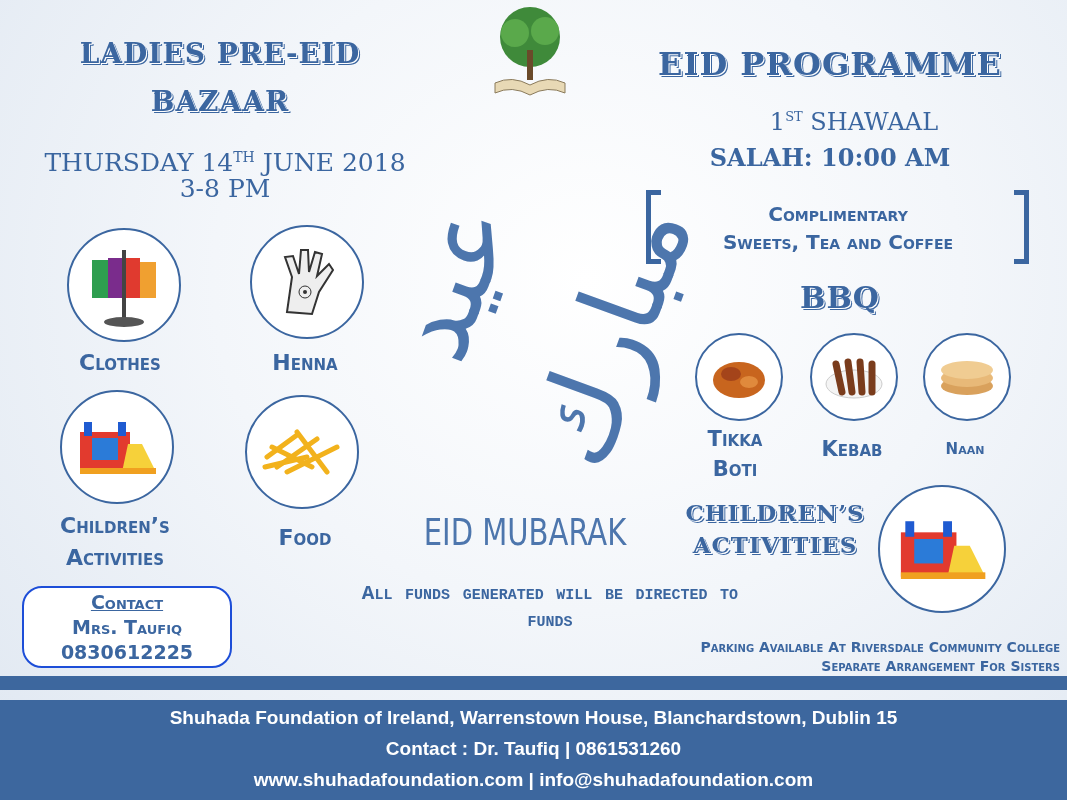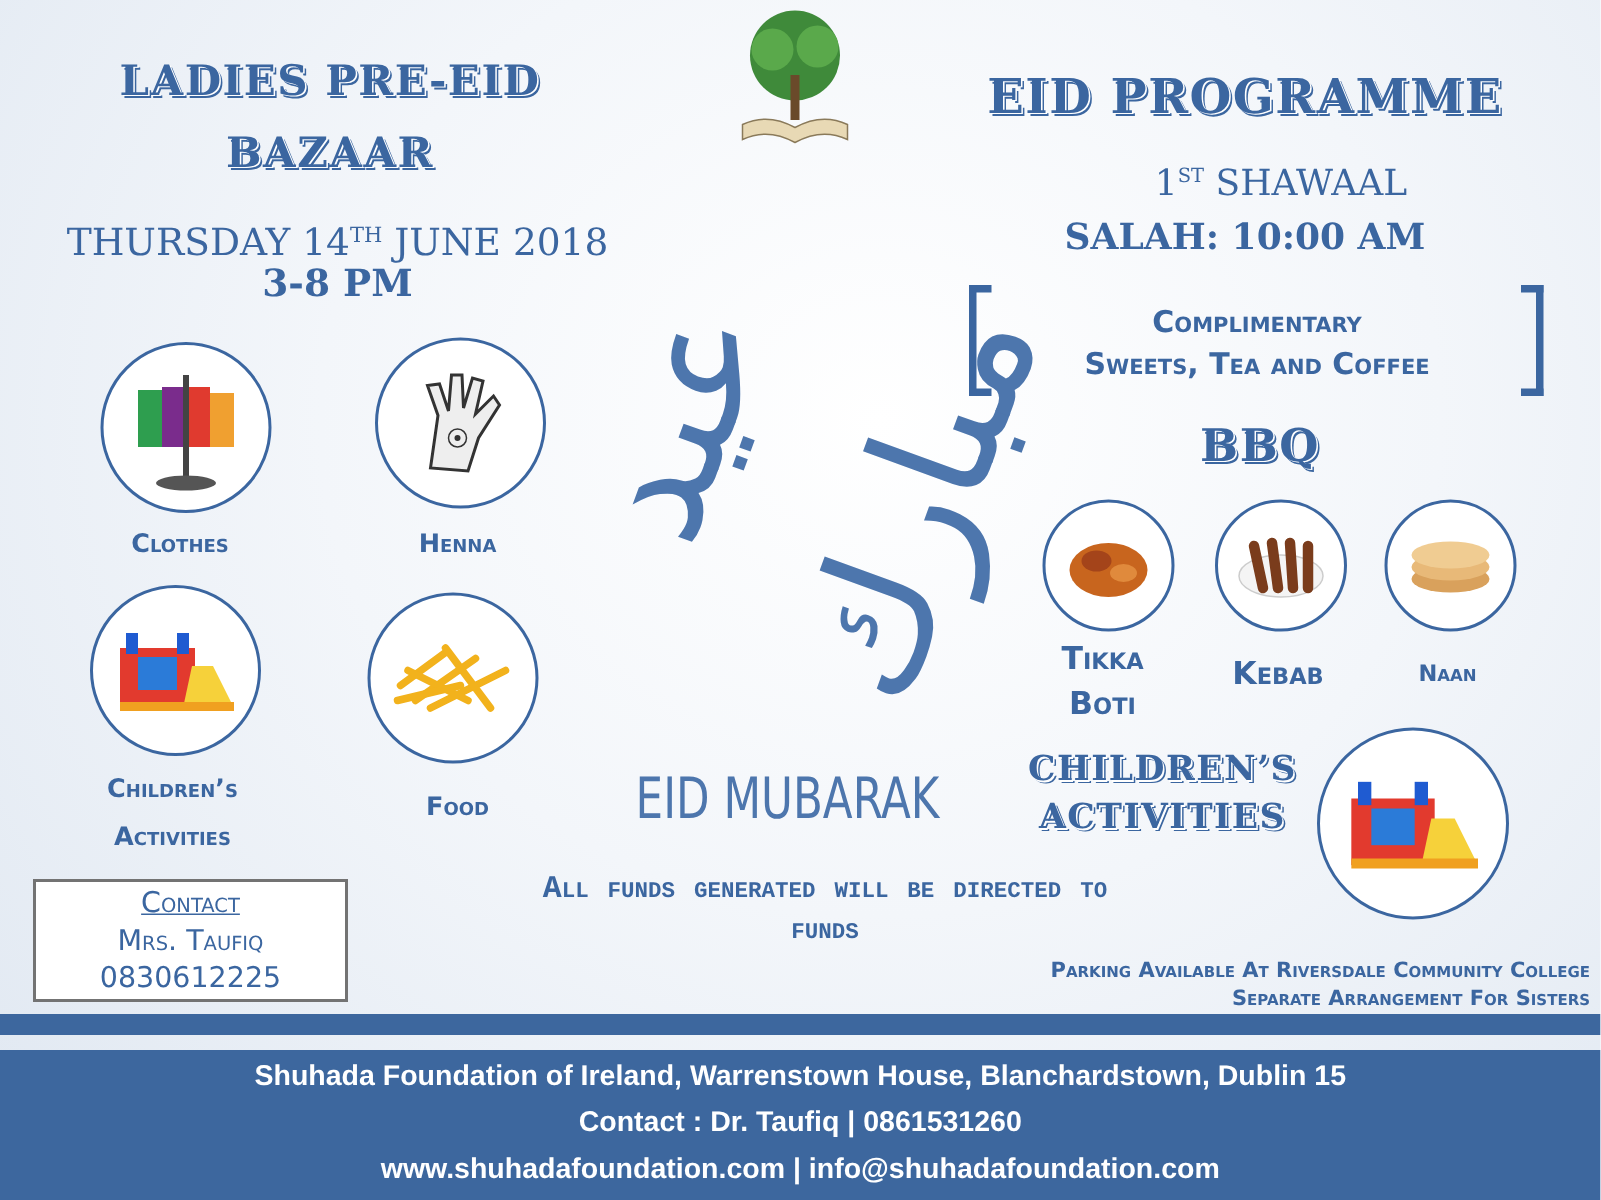--- a/index.html
+++ b/index.html
@@ -8,36 +8,36 @@
     font-family: "DejaVu Serif", serif; color:#3f6aa3; }
   .abs { position:absolute; }
   .center { text-align:center; }
   .title { font-family:"DejaVu Serif", serif; font-weight:bold; color:#3b66a0; letter-spacing:1px;
     text-shadow: 1px 1px 0 #fff, 2px 2px 0 #3b66a0; }
   .sub { font-family:"DejaVu Serif", serif; color:#3b66a0; }
   .sc { font-family:"DejaVu Sans", sans-serif; font-weight:bold; font-variant:small-caps; color:#3b66a0; }
   .circle { position:absolute; border:2px solid #3b66a0; border-radius:50%; background:#fff;
     display:flex; align-items:center; justify-content:center; overflow:hidden; }
   .label { position:absolute; text-align:center; font-family:"DejaVu Sans", sans-serif; font-weight:bold;
-    font-variant:small-caps; color:#3b66a0; font-size:17px; line-height:32px; }
+    font-variant:small-caps; color:#3b66a0; font-size:22px; line-height:32px; }
   .bracket { position:absolute; width:10px; border:5px solid #3b66a0; }
   .footer { position:absolute; left:0; width:1067px; background:#3d679e; color:#fff;
     font-family:"Liberation Sans", sans-serif; font-weight:bold; text-align:center; }
 </style>
 </head>
 <body>
 
 <div class="abs center title" style="left:30px; top:30px; width:380px; font-size:28px; line-height:48px;">
   <div>LADIES PRE-EID</div>
   <div>BAZAAR</div>
 </div>
 <div class="abs center sub" style="left:20px; top:140px; width:410px; font-size:25px; line-height:34px;">
   <span>THURSDAY 14</span><sup style="font-size:14px;">TH</sup><span> JUNE 2018</span>
 </div>
-<div class="abs center sub" style="left:20px; top:174px; width:410px; font-size:25px;font-weight:bold;">3-8 PM</div>
+<div class="abs center sub" style="left:20px; top:174px; width:410px; font-size:25px;">3-8 PM</div>
 
 <div class="circle" style="left:67px; top:228px; width:110px; height:110px;">
   <svg width="80" height="90" viewBox="0 0 80 90">
     <rect x="38" y="10" width="4" height="70" fill="#444"></rect>
       <ellipse cx="40" cy="82" rx="20" ry="5" fill="#555"></ellipse>
     <rect x="8" y="20" width="16" height="38" fill="#2e9e4f"></rect>
       <rect x="24" y="18" width="14" height="40" fill="#7a2c8c"></rect>
     <rect x="42" y="18" width="14" height="40" fill="#e03a2f"></rect>
       <rect x="56" y="22" width="16" height="36" fill="#f0a030"></rect>
   </svg>
@@ -73,21 +73,21 @@
         <line x1="8" y1="50" x2="50" y2="40"></line>
     </g>
   </svg>
 </div>
 <div class="label" style="left:20px; top:510px; width:190px;">
   <div>Children’s</div>
   <div>Activities</div>
 </div>
 <div class="label" style="left:225px; top:522px; width:160px;">Food</div>
 
-<div class="abs" style="left:22px; top:586px; width:206px; height:78px; border:2px solid #737373; border-radius:0; background:#fff; text-align:center; font-family:'DejaVu Sans', sans-serif; font-weight:normal; font-variant:small-caps; color:#3b66a0; font-size:19px; line-height:25px;">
+<div class="abs" style="left:22px; top:586px; width:206px; height:78px; border:2px solid #1d4ed8; border-radius:20px; background:#fff; text-align:center; font-family:'DejaVu Sans', sans-serif; font-weight:bold; font-variant:small-caps; color:#3b66a0; font-size:19px; line-height:25px;">
   <div style="text-decoration:underline; margin-top:2px;">Contact</div>
   <div>Mrs. Taufiq</div>
   <div>0830612225</div>
 </div>
 
 <div class="abs" style="left:490px; top:5px; width:80px; height:92px;">
   <svg width="80" height="92" viewBox="0 0 80 92">
     <circle cx="40" cy="32" r="30" fill="#3f8a3a"></circle>
       <circle cx="25" cy="28" r="14" fill="#5aa94b"></circle>
       <circle cx="55" cy="26" r="14" fill="#5aa94b"></circle>

